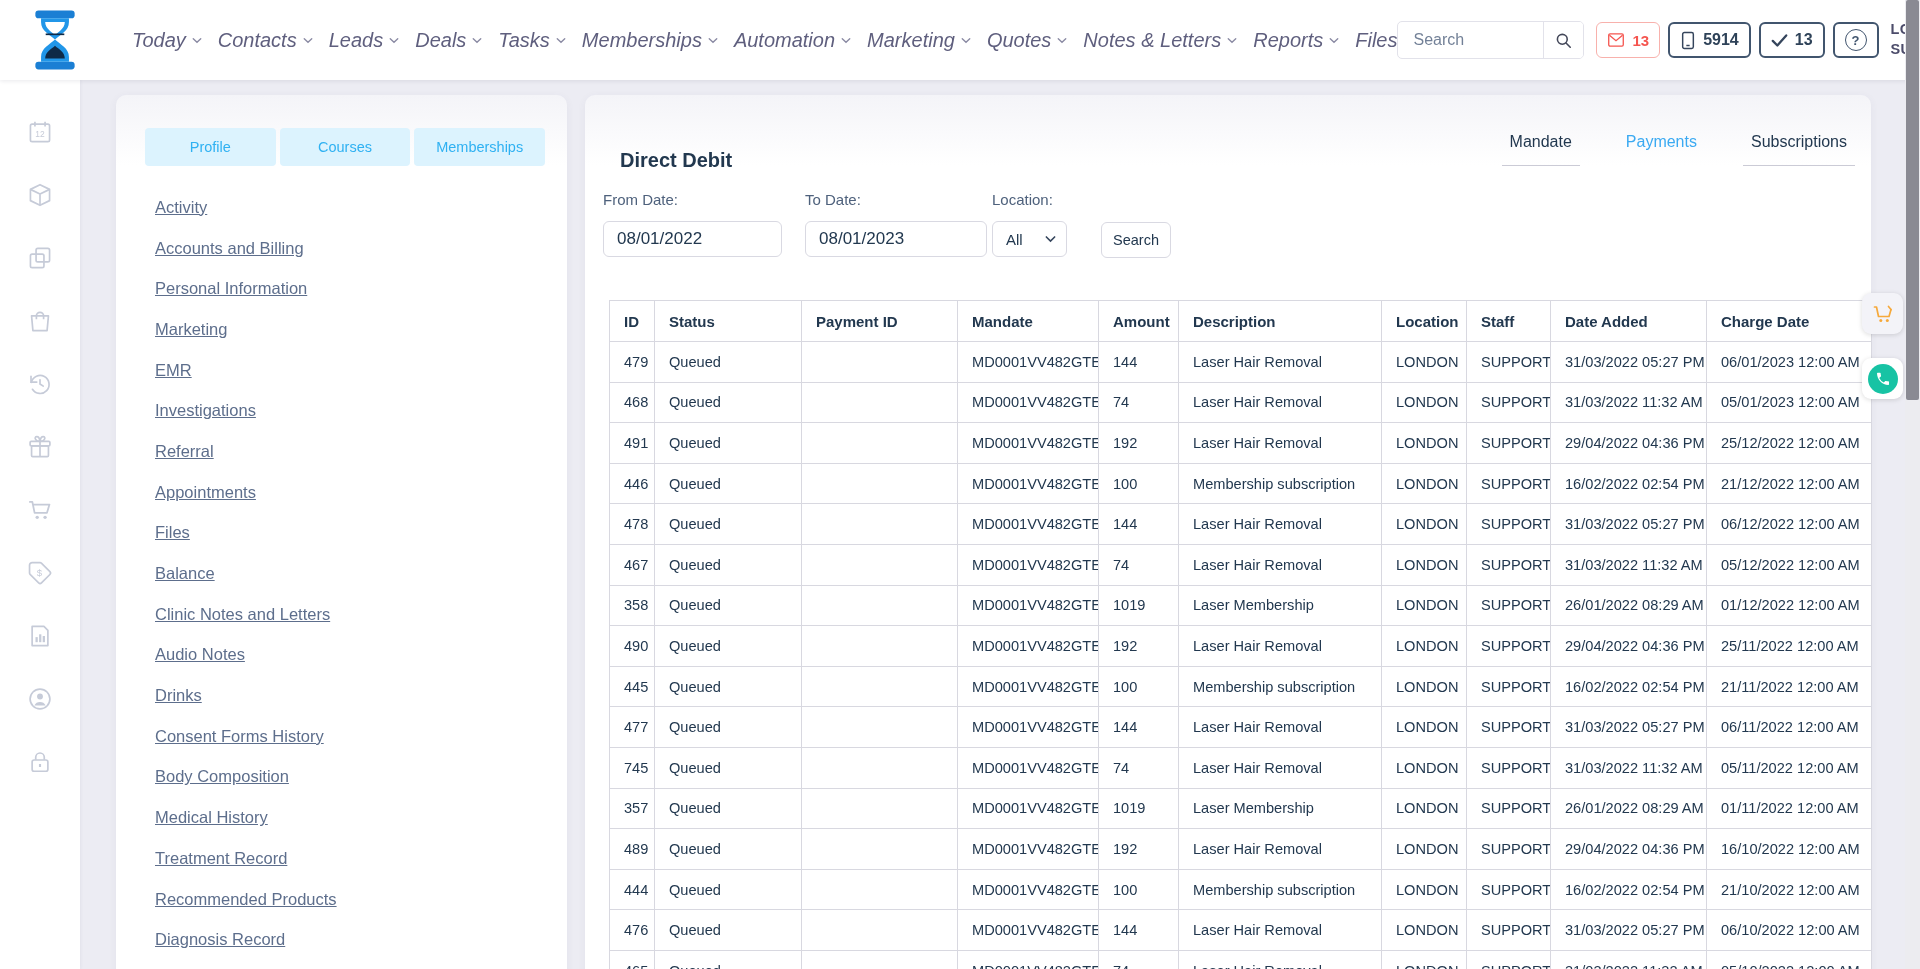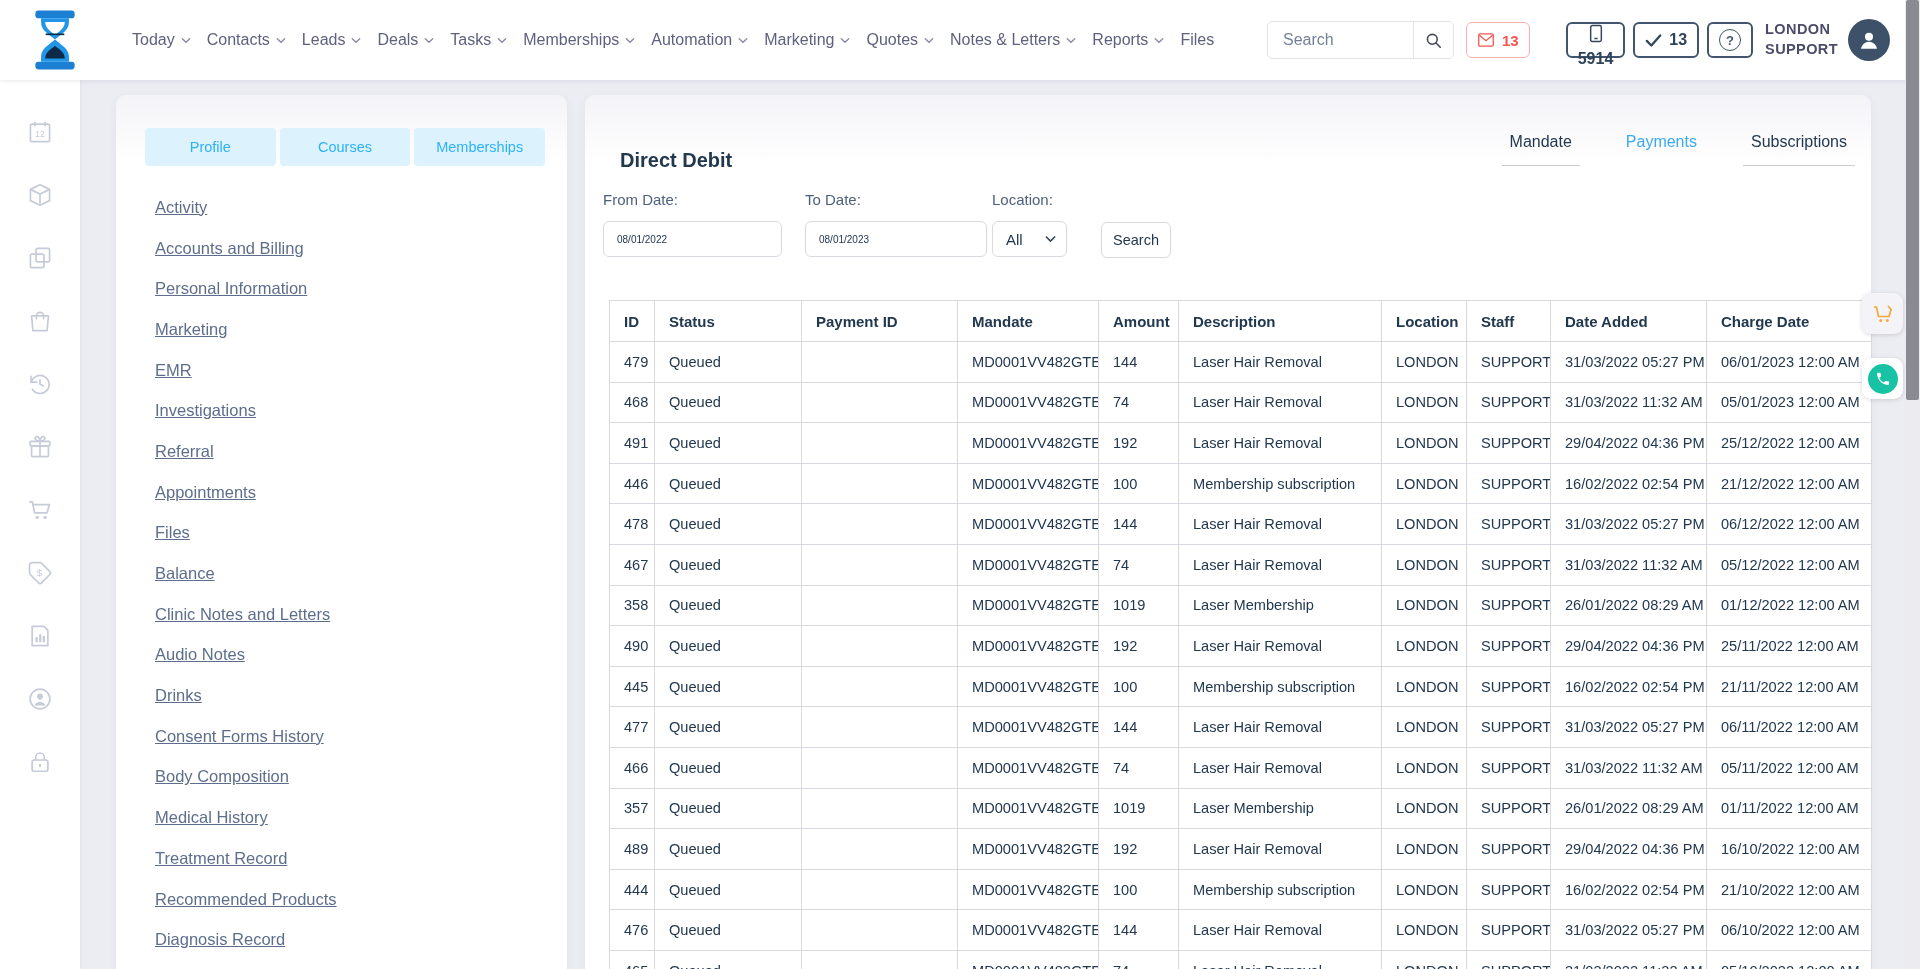--- a/index.html
+++ b/index.html
@@ -11,21 +11,21 @@
 
   
   .topnav{
     position:absolute; top:0; left:0; right:0; height:80px; background:#fff;
     display:flex; align-items:center; z-index:5;
     box-shadow:0 1px 4px rgba(40,40,70,.10); padding-right:30px;
   }
   .logo{ margin-left:30px; width:50px; height:62px; flex:0 0 auto; cursor:pointer; }
   .logo svg{ width:100%; height:100%; }
   .menu{ display:flex; align-items:center; margin-left:52px; gap:16px; }
-  .menu-item{ display:flex; align-items:center; gap:6px; font-size:16px; color:#5F5F7E; cursor:pointer; white-space:nowrap; }
+  .menu-item{ display:flex; align-items:center; gap:6px; font-size:20px; color:#5F5F7E; cursor:pointer; white-space:nowrap;font-style:italic; }
   .menu-item .chev{ display:flex; align-items:center; }
   .menu-item .chev svg{ width:10px; height:7px; color:#8A8AA3; }
 
   .search-box{
     margin-left:auto; display:flex; align-items:center; height:38px;
     border:1px solid #E2E2EA; border-radius:5px; background:#fff; overflow:hidden; flex:0 0 auto;
   }
   .search-box input{
     border:none; outline:none; width:145px; padding:0 15px; font-size:16px;
     color:#22384F; font-family:inherit; background:transparent;
@@ -34,21 +34,21 @@
   .search-btn{
     width:40px; height:38px; border:none; border-left:1px solid #E2E2EA; background:#fff;
     display:flex; align-items:center; justify-content:center; cursor:pointer; color:#44485A;
   }
   .search-btn svg{ width:19px; height:19px; }
 
   .badge{ display:flex; align-items:center; gap:7px; border-radius:6px; padding:0 10px; height:36px; cursor:pointer; background:#fff; flex:0 0 auto; }
   .badge.mail{ margin-left:12px; border:1px solid #F8B1AC; color:#F5554F; font-size:15px; font-weight:bold; }
   .badge.mail svg{ width:18px; height:16px; }
   .badge.navy{ border:2px solid #41556E; color:#2E4258; font-size:16px; font-weight:bold; }
-  .badge.phone{ margin-left:36px;flex-direction:column; }
+  .badge.phone{ margin-left:8px; }
   .badge.check{ margin-left:8px; }
   .badge.phone svg{ width:16px; height:19px; }
   .badge.check svg{ width:17px; height:15px; }
   .badge.help{ margin-left:8px; width:46px; justify-content:center; }
   .qcircle{
     width:22px; height:22px; border:1.7px solid #41556E; border-radius:50%;
     display:flex; align-items:center; justify-content:center; font-size:13px; font-weight:bold; color:#41556E;
   }
   .username{ margin-left:12px; font-size:14.5px; font-weight:bold; color:#4C4C6A; line-height:1.35; letter-spacing:.4px; flex:0 0 auto; }
   .avatar{
@@ -87,21 +87,21 @@
   }
   .page-title{ position:absolute; left:35px; top:41px; font-size:20px; font-weight:600; color:#22384F; }
   .dd-tabs{ position:absolute; right:16px; top:38px; display:flex; gap:38px; }
   .dd-tab{ font-size:16px; color:#22384F; padding:0 8px 14px 8px; cursor:pointer; }
   .dd-tab.inactive{ border-bottom:1px solid #CBCBD6; }
   .dd-tab.active{ color:#3BAAF2; }
 
   .fgroup{ position:absolute; top:96px; }
   .filter-label{ font-size:15px; color:#4E617C; margin-bottom:13px; }
   .text-input{
-    height:36px; border:1px solid #D9D9E2; border-radius:6px; font-size:10px; color:#22384F;
+    height:36px; border:1px solid #D9D9E2; border-radius:6px; font-size:17px; color:#22384F;
     padding:0 13px; width:100%; font-family:inherit; outline:none; background:#fff;
   }
   .selectbox{
     height:36px; border:1px solid #D9D9E2; border-radius:6px; display:flex; align-items:center;
     justify-content:space-between; padding:0 10px 0 13px; font-size:15px; cursor:pointer; background:#fff;
   }
   .selectbox svg{ width:11px; height:8px; color:#35455C; }
   .search-button{
     position:absolute; left:516px; top:127px; height:36px; min-width:61px; border:1px solid #D9D9E2;
     border-radius:6px; background:#fff; font-size:14.5px; color:#22384F; padding:0 11px;
@@ -576,21 +576,21 @@
             <td></td>
             <td>MD0001VV482GTE</td>
             <td>144</td>
             <td>Laser Hair Removal</td>
             <td>LONDON</td>
             <td>SUPPORT</td>
             <td>31/03/2022 05:27 PM</td>
             <td>06/11/2022 12:00 AM</td>
           </tr>
           <tr>
-            <td>466</td>
+            <td>745</td>
             <td>Queued</td>
             <td></td>
             <td>MD0001VV482GTE</td>
             <td>74</td>
             <td>Laser Hair Removal</td>
             <td>LONDON</td>
             <td>SUPPORT</td>
             <td>31/03/2022 11:32 AM</td>
             <td>05/11/2022 12:00 AM</td>
           </tr>

